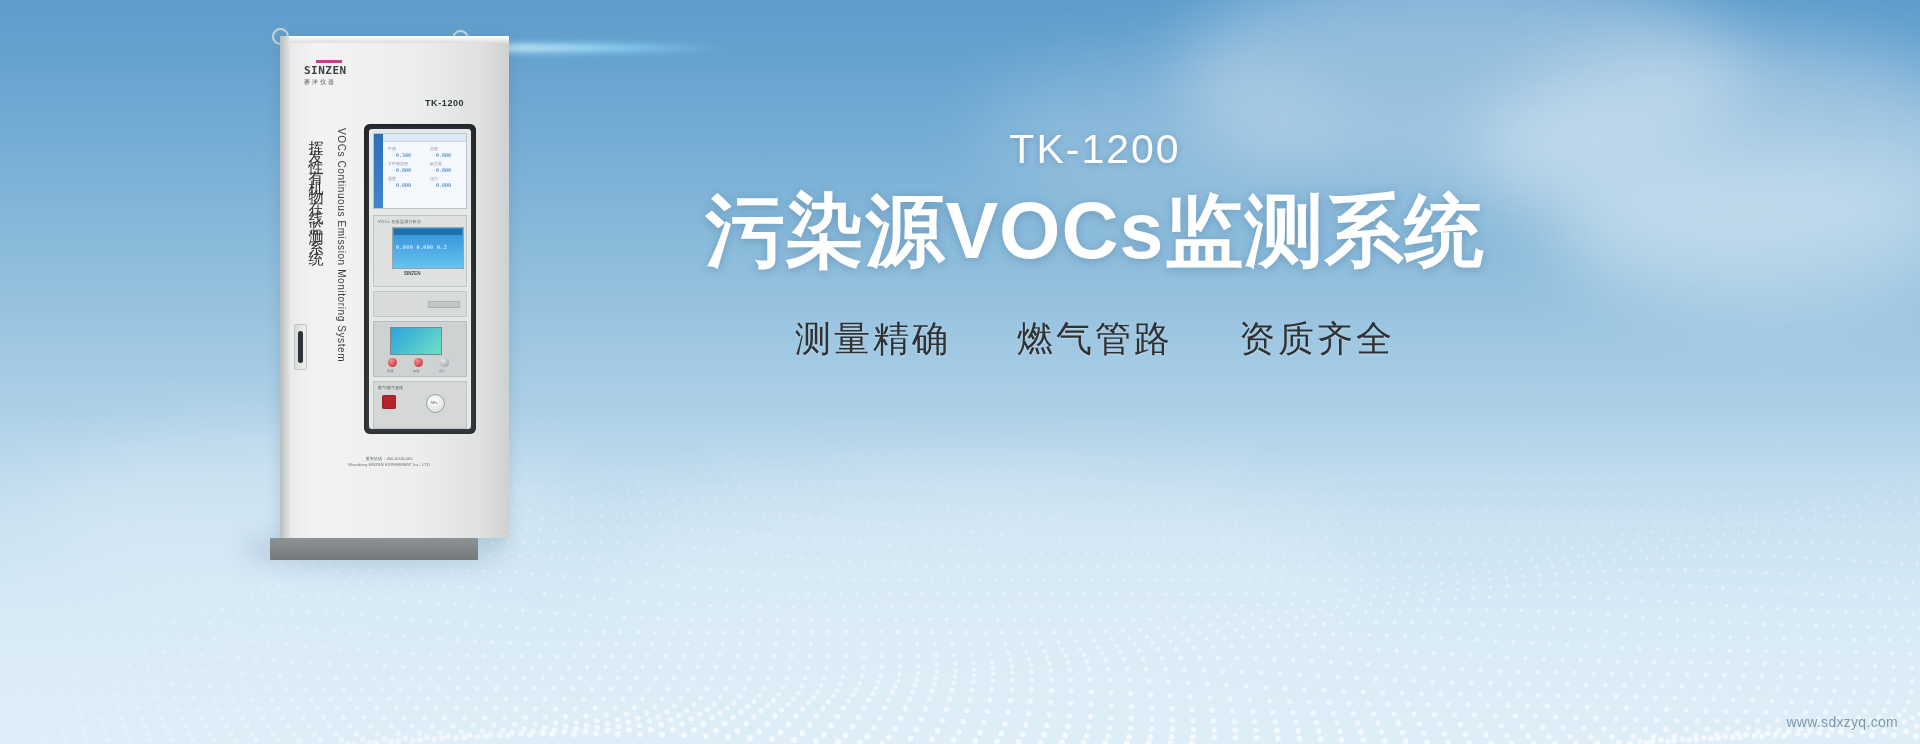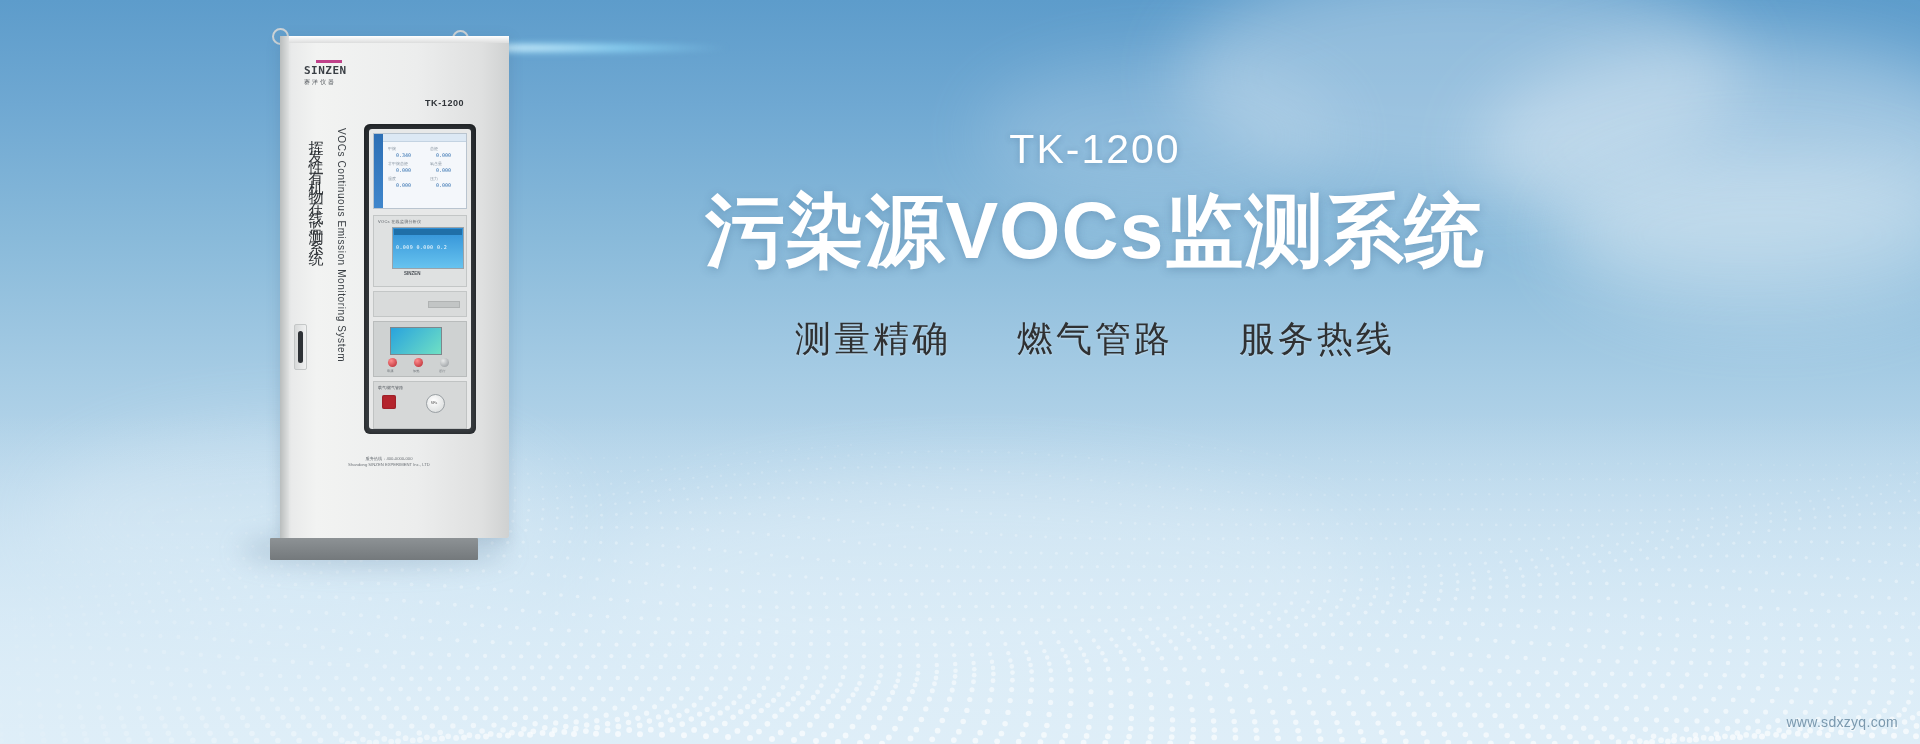--- a/index.html
+++ b/index.html
@@ -3143,18 +3143,18 @@
 
     <div class="base"></div>
   </div>
 
   <div class="hero">
     <div class="model">TK-1200</div>
     <div class="headline">污染源VOCs监测系统</div>
     <div class="features">
       <span class="feat">测量精确</span>
       <span class="feat">燃气管路</span>
-      <span class="feat">服务热线</span>
+      <span class="feat">资质齐全</span>
     </div>
   </div>
 
   <div class="wm">www.sdxzyq.com</div>
 </div>
 
 </body></html>

